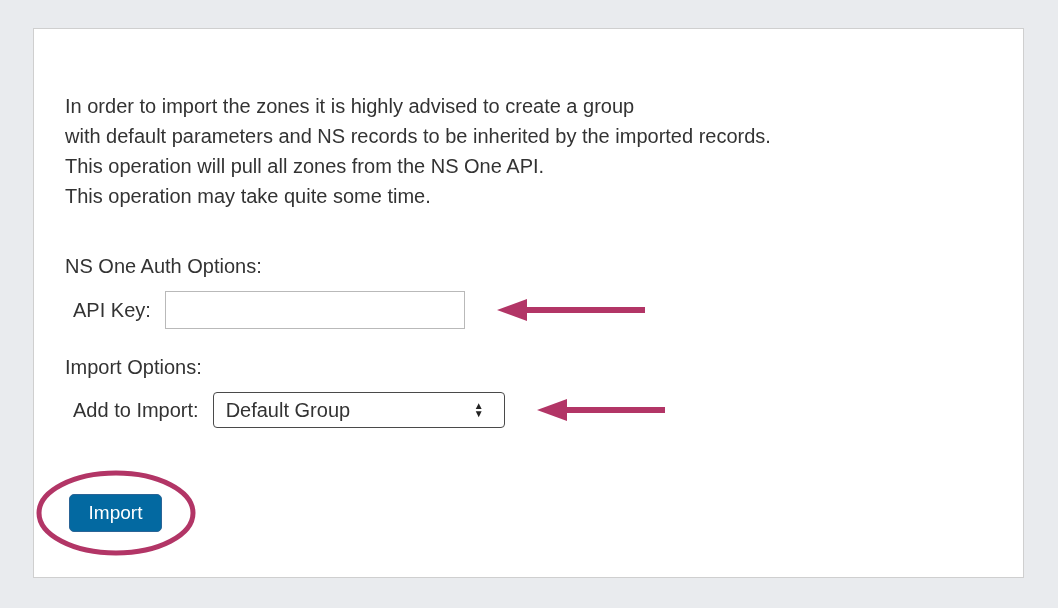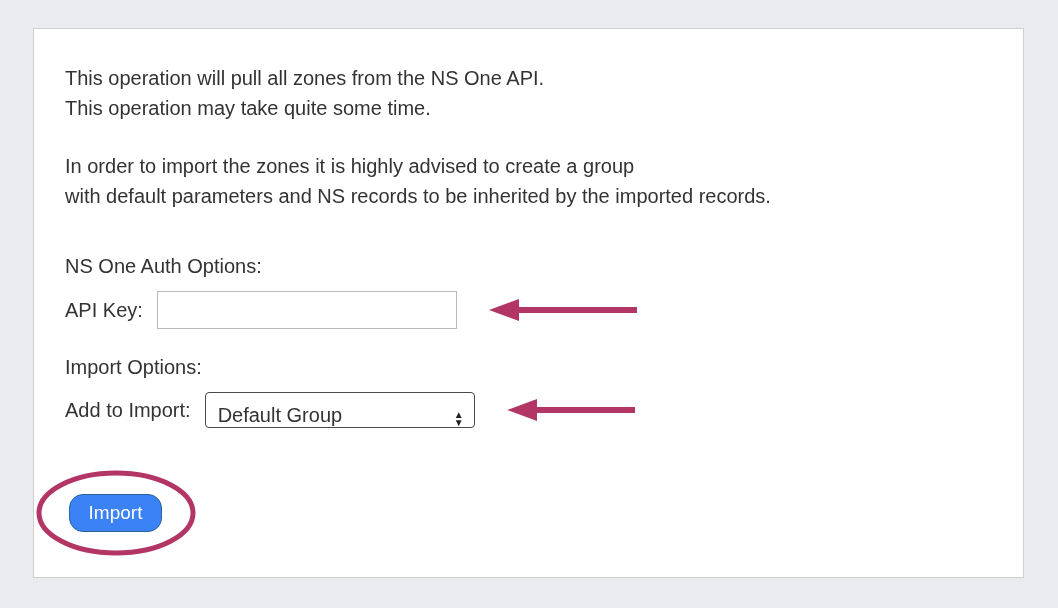--- a/index.html
+++ b/index.html
@@ -34,46 +34,47 @@
     margin:0;
     font-size:20px;
     line-height:26px;
   }
   .auth-title{margin-top:42px;}
   .import-title{margin-top:25px;}
   .field-row{
     display:flex;
     align-items:center;
     margin-top:12px;
+    margin-left:8px;
     gap:14px;
   }
   .field-label{
     font-size:20px;
     white-space:nowrap;
   }
   .api-key-input{
     box-sizing:border-box;
     width:300px;height:38px;
     border:1px solid #b9b9b9;
     background:#fff;
     font-size:18px;
     padding:0 8px;
     outline:none;
     border-radius:0;
   }
   .group-select{
     box-sizing:border-box;
     display:flex;
-    align-items:flex-end;
+    align-items:center;
     justify-content:space-between;
-    width:270px;height:36px;
+    width:292px;height:36px;
     border:1px solid #4a4a4a;
     border-radius:4px;
     background:#fff;
-    padding:0 10px 0 12px;
+    padding:0 20px 0 12px;
     cursor:pointer;
   }
   .group-select .select-value{
     font-size:20px;
   }
   .updown{
     display:flex;
     flex-direction:column;
     align-items:center;
     line-height:8px;
@@ -90,50 +91,50 @@
     margin-top:66px;
     margin-left:4px;
   }
   .button-wrap{
     position:relative;
     display:inline-block;
   }
   .import-button{
     box-sizing:border-box;
     min-width:93px;height:38px;
-    background:#3b82f6;
+    background:#0369a1;
     border:1px solid #2a6496;
-    border-radius:14px;
+    border-radius:5px;
     color:#ffffff;
     font-size:19px;
     font-family:"Liberation Sans","DejaVu Sans",sans-serif;
     padding:0 16px;
     cursor:pointer;
   }
   .circle-annot{
     position:absolute;
     left:-34px;
     top:-24px;
     pointer-events:none;
   }
 </style>
 </head>
 <body>
 
 <div class="page">
   <div class="panel">
 
+    <p class="para second">
+      <span>In order to import the zones it is highly advised to create a group</span><br>
+      <span>with default parameters and NS records to be inherited by the imported records.</span>
+    </p>
+
     <p class="para">
       <span>This operation will pull all zones from the NS One API.</span><br>
       <span>This operation may take quite some time.</span>
-    </p>
-
-    <p class="para second">
-      <span>In order to import the zones it is highly advised to create a group</span><br>
-      <span>with default parameters and NS records to be inherited by the imported records.</span>
     </p>
 
     <p class="section-title auth-title">NS One Auth Options:</p>
 
     <div class="field-row">
       <span class="field-label">API Key:</span>
       <input class="api-key-input" type="text" value="" style="">
       <svg class="annot-arrow" width="148" height="26" viewBox="0 0 148 26">
         <polygon points="0,13 30,2 30,24" fill="#b23566"></polygon>
         <rect x="26" y="10" width="122" height="6" fill="#b23566"></rect>

